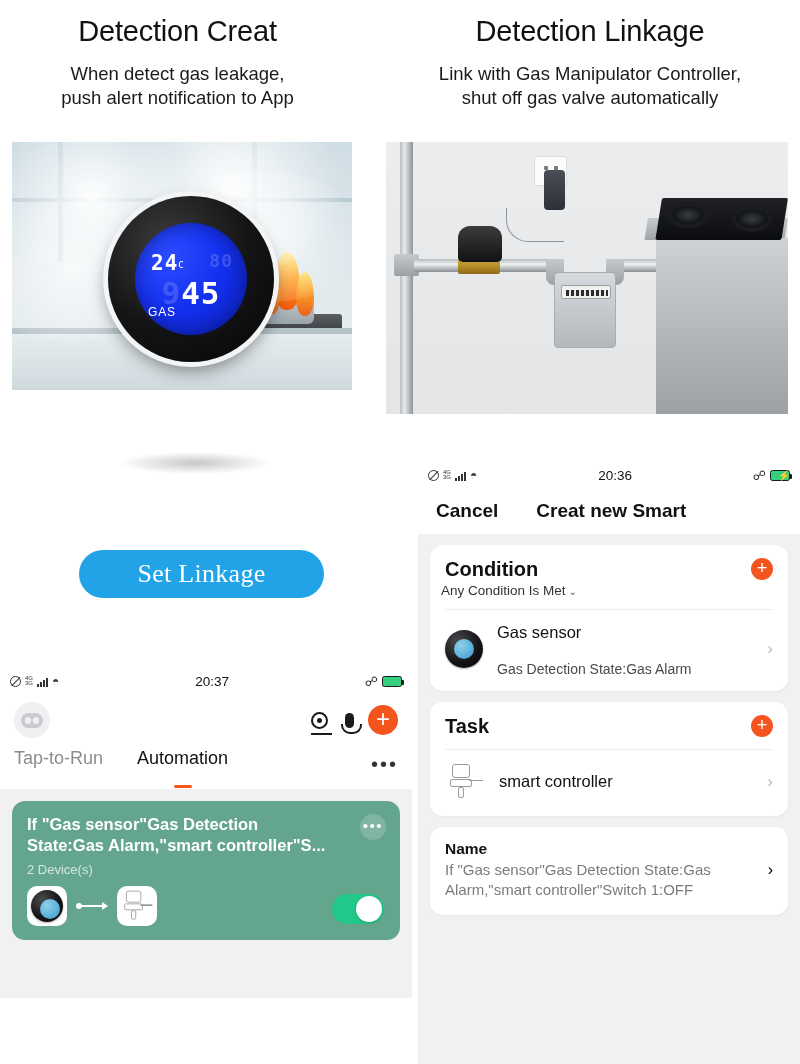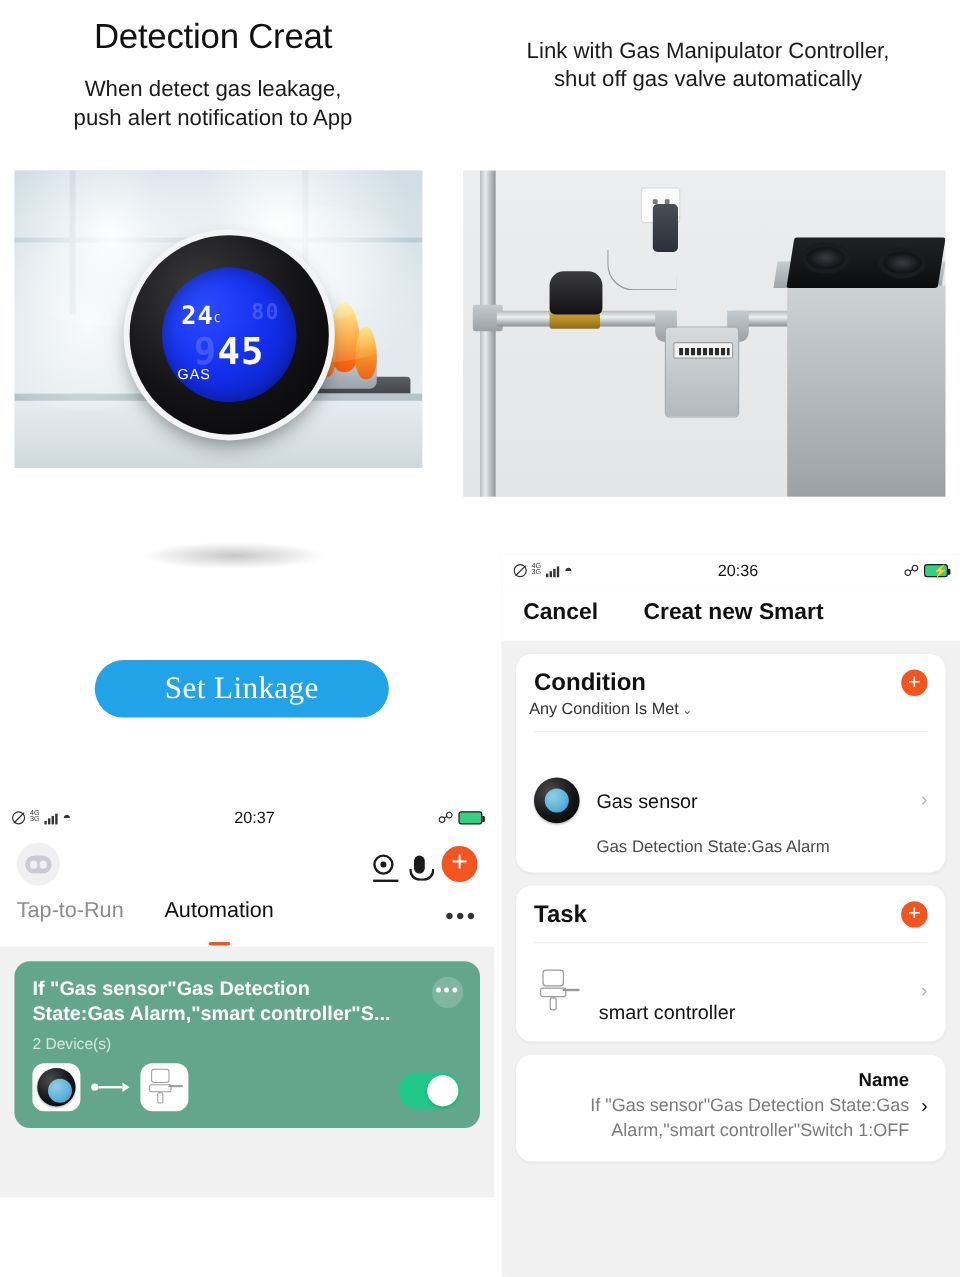--- a/index.html
+++ b/index.html
@@ -232,21 +232,21 @@
   .cond-sub{
     padding:2px 15px 11px 11px; font-size:13.5px; color:#333;
   }
   .cond-sub .chev{ font-size:10px; color:#555; margin-left:3px; }
   .divider{ height:1px; background:#eeeeee; margin:0 15px; }
   .row{
     display:flex; align-items:center; padding:12px 15px 14px 15px; gap:14px;
     cursor:pointer;
   }
   .row .texts{ flex:1; min-width:0; }
-  .row .t1{ font-size:16.5px; color:#111; line-height:1.25;margin-top:36px; }
+  .row .t1{ font-size:16.5px; color:#111; line-height:1.25; }
   .row .t2{ font-size:14px; color:#4a4a4a; margin-top:18px; }
   .row .arrow{ font-size:17px; color:#b9b9b9; font-weight:300; }
 
   .dev-gas{
     width:38px;height:38px;border-radius:50%;flex:none;
     background: radial-gradient(circle at 34% 30%, #4b4b4d 0%, #151517 55%, #050506 100%);
     position:relative; box-shadow:0 1px 2px rgba(0,0,0,.3);
   }
   .dev-gas:after{
     content:""; position:absolute;left:9px;top:9px;width:20px;height:20px;border-radius:50%;
@@ -263,21 +263,21 @@
     position:absolute;left:5px;top:17px;width:22px;height:8px;
     border:1.6px solid #9a9a9a;border-radius:2px;background:#fff;
   }
   .dev-ctrl .c-stem{
     position:absolute;left:13px;top:25px;width:6px;height:11px;
     border:1.6px solid #9a9a9a;border-radius:2px;background:#fff;
   }
   .dev-ctrl .c-arm{
     position:absolute;left:24px;top:18px;width:14px;height:1.6px;background:#9a9a9a;
   }
-  .name-card{ padding:13px 15px 15px 15px; display:flex; gap:10px; cursor:pointer;text-align:right;}
+  .name-card{ padding:13px 15px 15px 15px; display:flex; gap:10px; cursor:pointer;}
   .name-card .nc-texts{ flex:1; }
   .name-card h3{ font-size:15.5px; font-weight:700; color:#111; }
   .name-card p{ font-size:15px; color:#7b7b7b; line-height:1.35; margin-top:2px; }
 
   
   #phone-automation{
     position:absolute; left:0; top:668px; width:412px; height:330px;
     background:#ffffff; overflow:hidden;
   }
   .auto-topbar{
@@ -359,20 +359,21 @@
 
 <div class="page">
 
   <div class="hdr" id="hdr-left">
     <h1>Detection Creat</h1>
     <p style="white-space:pre-line">When detect gas leakage,
 push alert notification to App</p>
   </div>
 
   <div class="hdr" id="hdr-right">
+    <h1>Detection Linkage</h1>
     <p style="white-space:pre-line">Link with Gas Manipulator Controller,
 shut off gas valve automatically</p>
   </div>
 
   <div id="photo-alarm">
     <div class="win-frame" style="left:46px;top:0;width:5px;height:120px;"></div>
     <div class="win-frame" style="left:240px;top:0;width:5px;height:96px;"></div>
     <div class="win-frame" style="left:0;top:56px;width:340px;height:4px;"></div>
     <div class="stove"></div>
     <div class="pot"></div>

